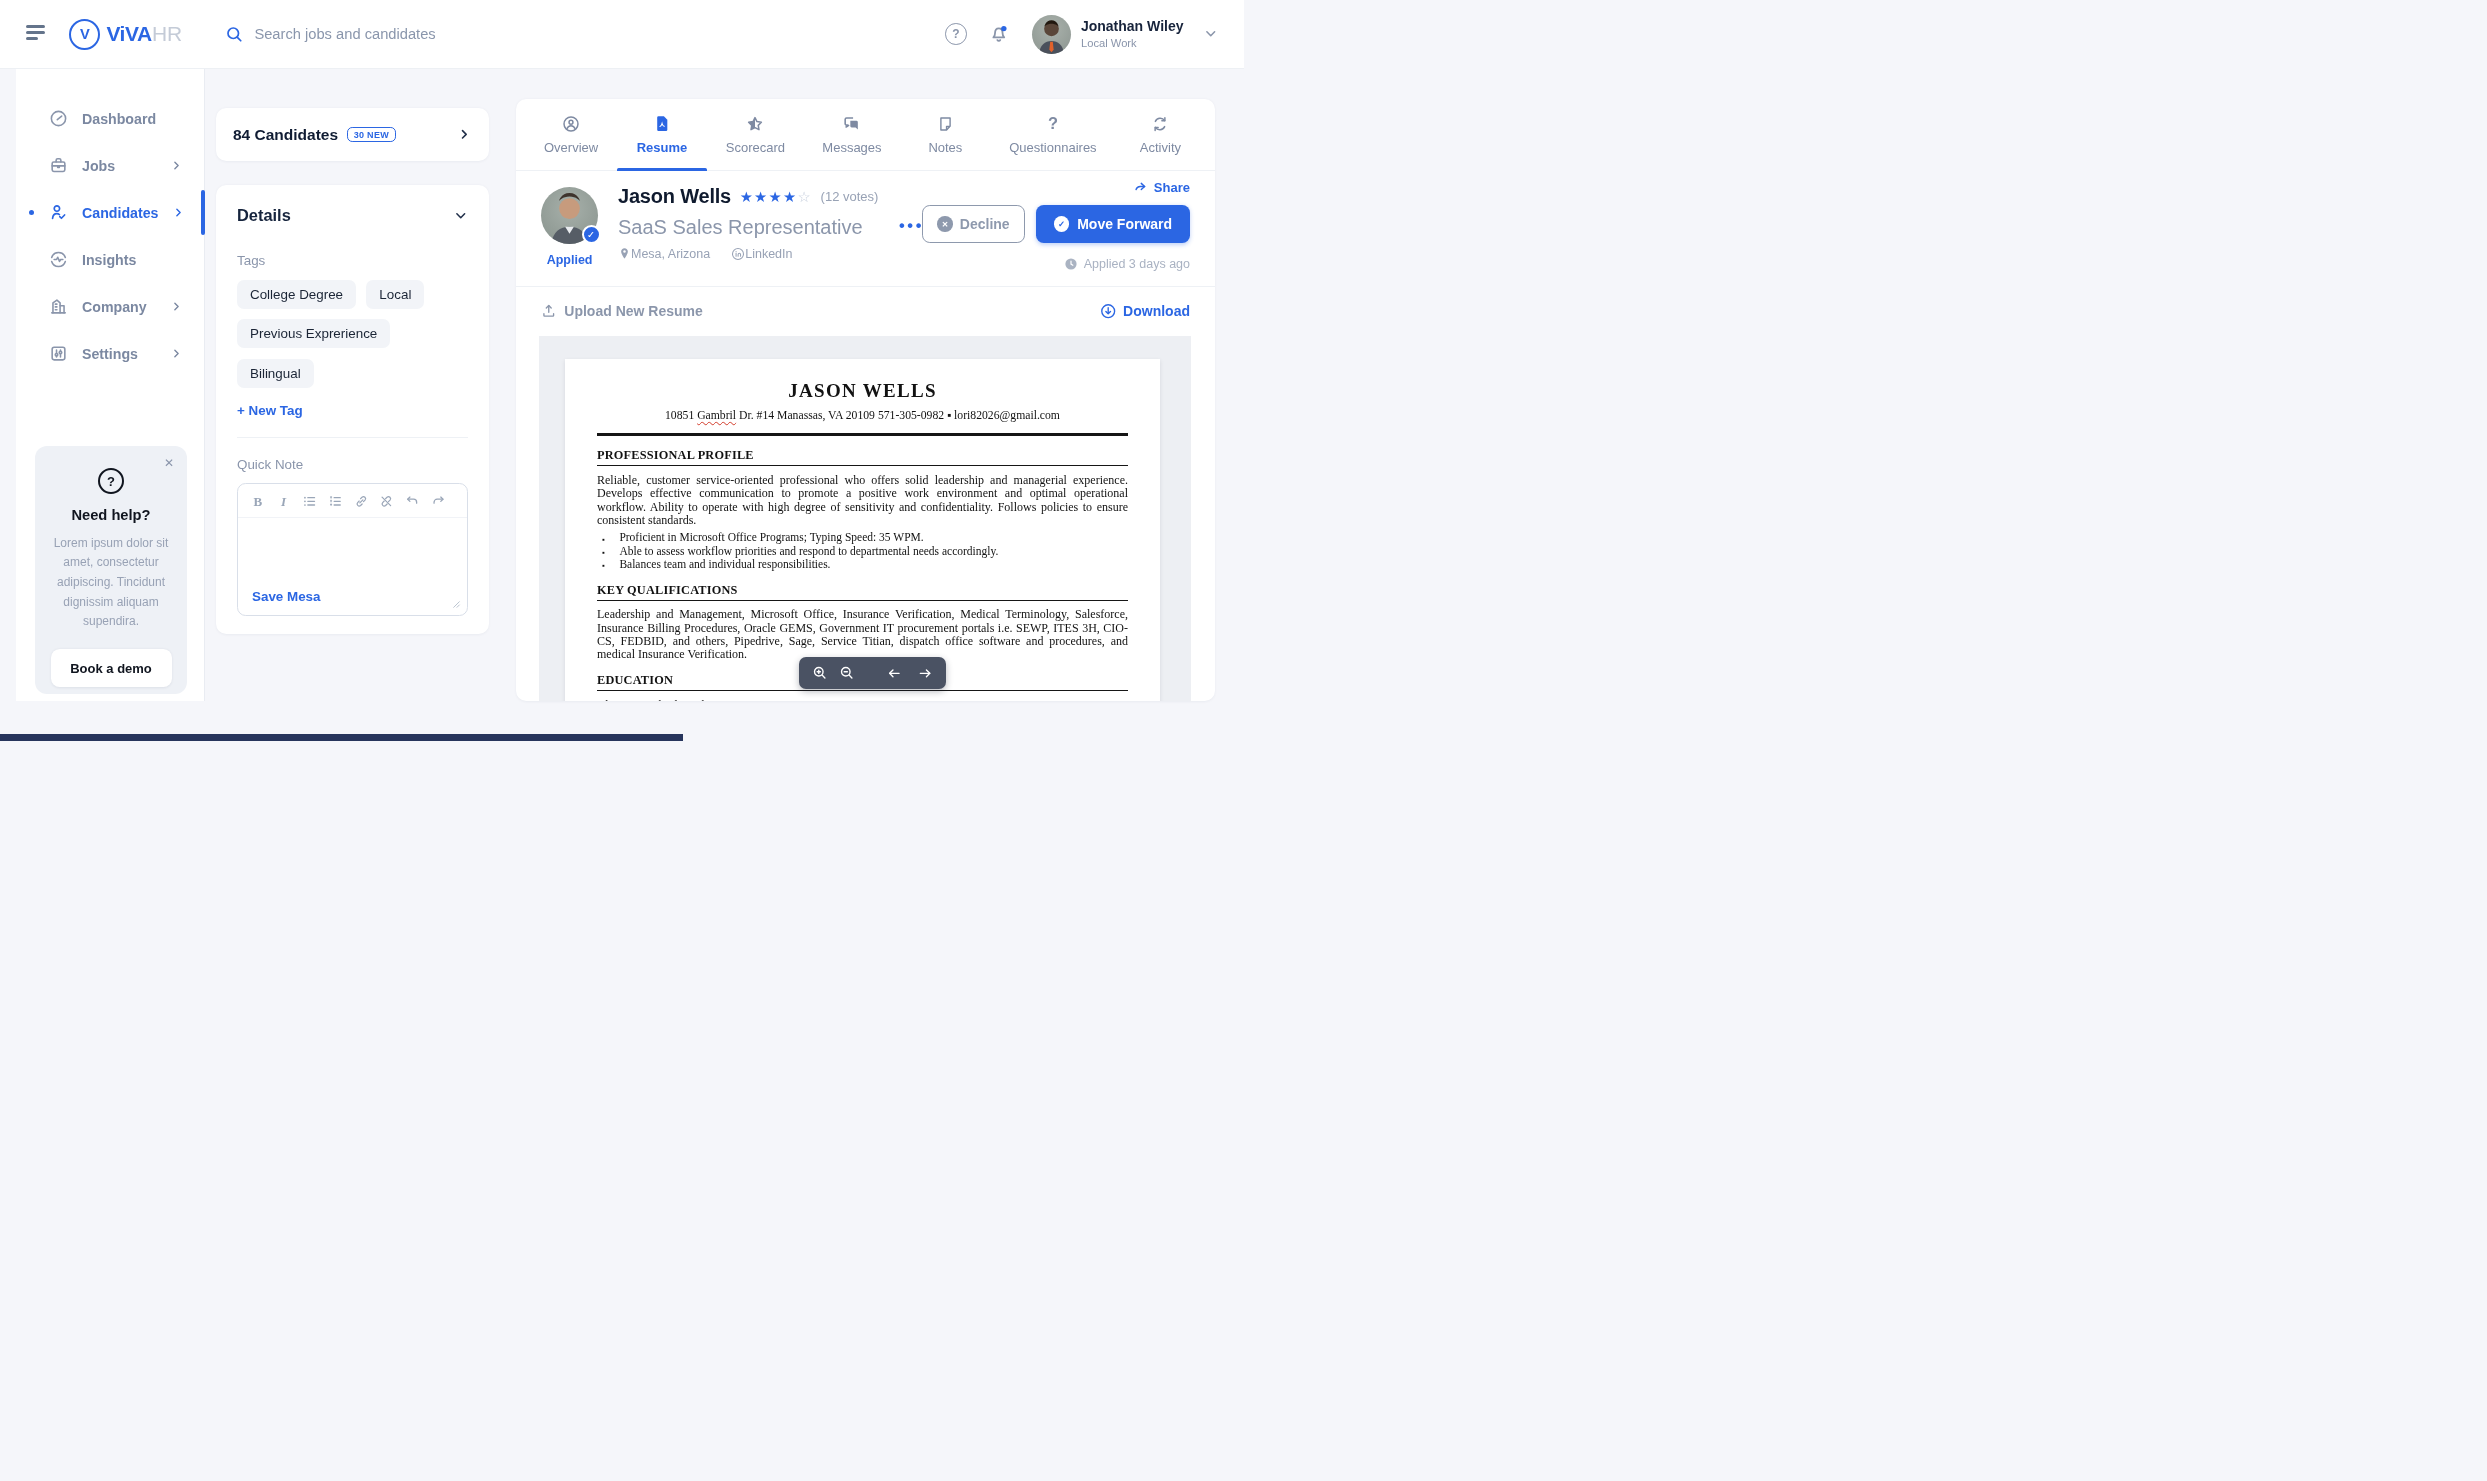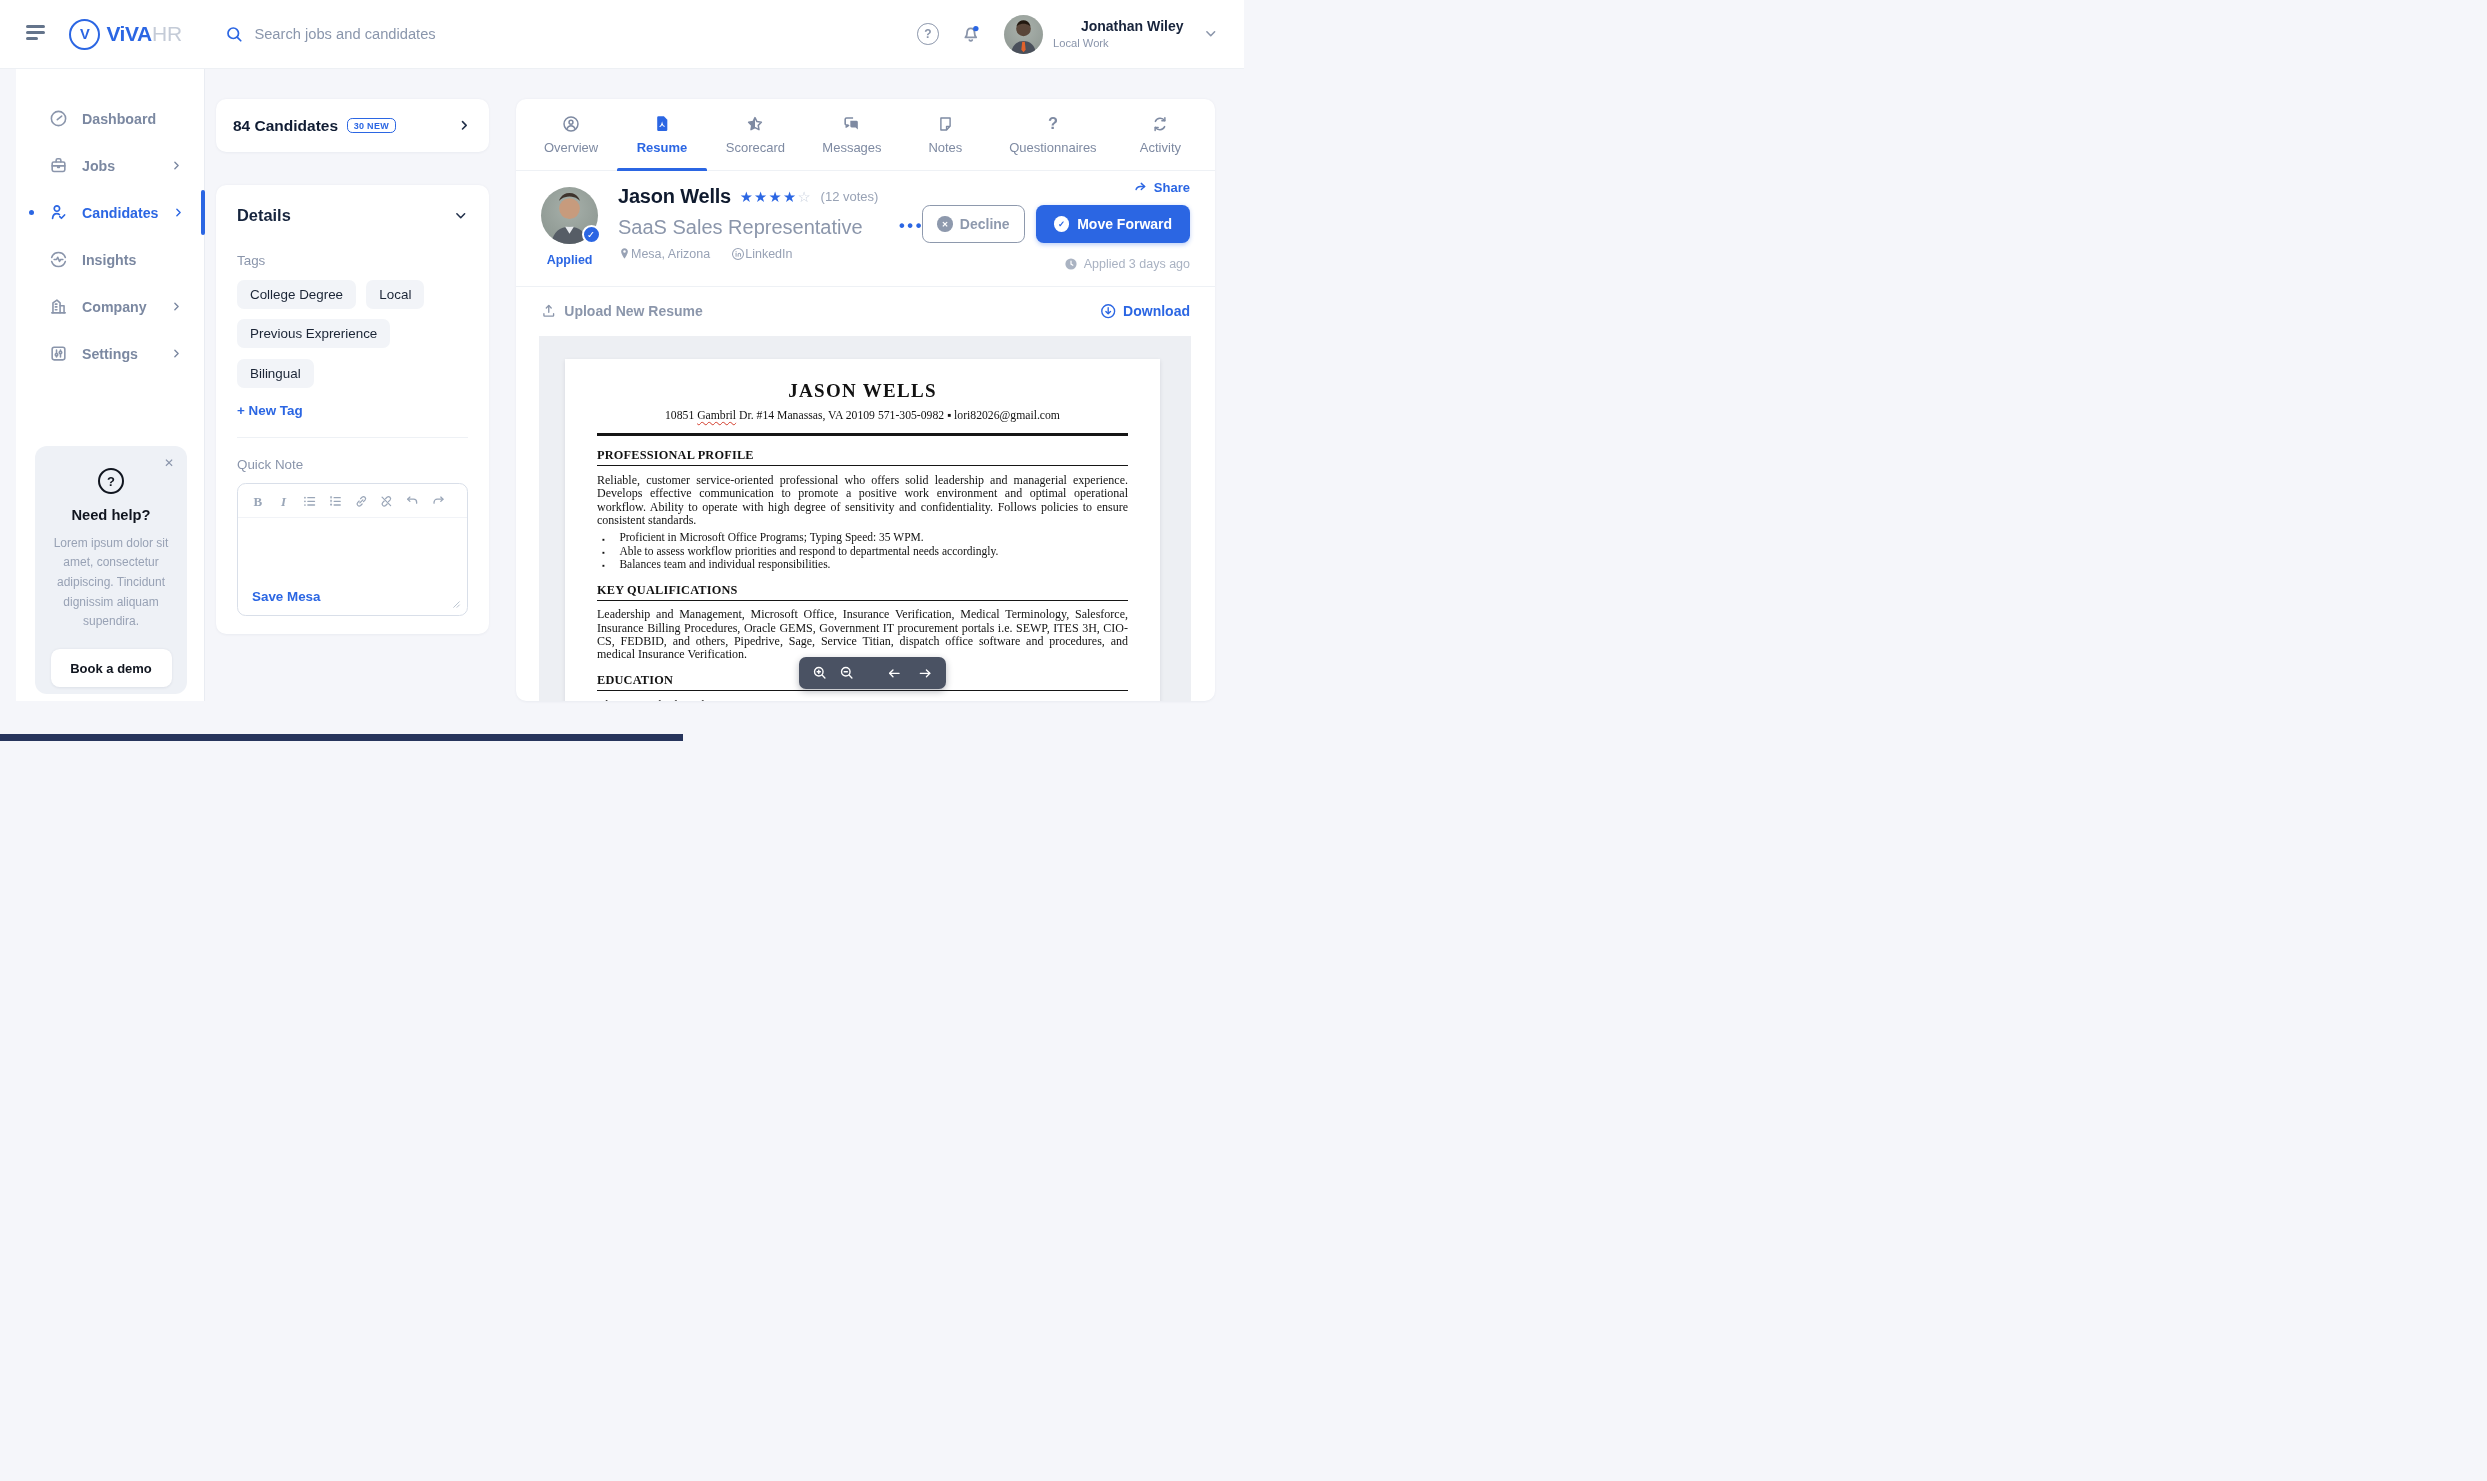--- a/index.html
+++ b/index.html
@@ -19,21 +19,21 @@
   .search { display:flex; align-items:center; margin-left:43px; gap:11.2px; }
   .search input { border:none; outline:none; font-size:14.7px; width:276px; color:#2a3a55; font-family:"Liberation Sans", sans-serif; background:transparent; }
   .search input::placeholder { color:#8a96ac; }
   .topbar-right { margin-left:auto; display:flex; align-items:center; margin-right:26px; }
   .icon-btn { color:#8a95aa; cursor:pointer; position:relative; }
   .help-circle { width:21.6px; height:21.6px; border:1.7px solid #8a95aa; border-radius:50%; display:flex; align-items:center; justify-content:center; font-size:12px; font-weight:700; }
   .bell-wrap { margin-left:21px; }
   .avatar { width:39px; height:39px; border-radius:50%; overflow:hidden; position:relative; flex:none; }
   .avatar.jw { margin-left:22.4px; background:radial-gradient(circle at 50% 35%, #aab2ac, #8b948f); }
   .user-meta { margin-left:10.3px; line-height:1.25; }
-  .user-name { font-size:14px; font-weight:700; color:#17233b;margin-left:28px; }
+  .user-name { font-size:14px; font-weight:700; color:#17233b; }
   .user-sub { font-size:11.2px; color:#8a95ab; }
   .chev-down { margin-left:19px; color:#8a95aa; }
 
   
   .sidebar { position:absolute; top:69px; left:16px; width:189px; height:632px; background:#fff; border-right:0.9px solid #e9ecf2; z-index:5; }
   .nav { padding-top:26px; }
   .nav-item { position:relative; height:47px; display:flex; align-items:center; padding:0 21px 0 33px; gap:14px; color:#7b88a1; cursor:pointer; }
   .nav-icon { width:19px; height:19px; color:#8a95ab; }
   .nav-label { font-size:14.2px; font-weight:600; }
   .nav-chevron { margin-left:auto; color:#7b88a1; }
@@ -44,21 +44,21 @@
 
   .help-card { position:absolute; left:19px; top:377px; width:152px; height:248px; background:#eef1f6; border-radius:12px; text-align:center; padding:19px 14px; }
   .help-close { position:absolute; top:10.3px; right:13px; font-size:12px; color:#8a95ab; cursor:pointer; }
   .help-qicon { width:26px; height:26px; border:2.1px solid #10151f; border-radius:50%; margin:3.4px auto 0; display:flex; align-items:center; justify-content:center; font-weight:800; font-size:13px; color:#10151f; }
   .help-title { margin-top:13px; font-size:14.7px; font-weight:800; color:#10151f; }
   .help-body { margin-top:10.3px; font-size:12px; line-height:1.64; color:#98a2b5; }
   .help-btn { margin:17px auto 0; width:121px; height:38px; background:#fff; border-radius:8.6px; display:flex; align-items:center; justify-content:center; font-size:13px; font-weight:800; color:#10151f; box-shadow:0 0.9px 2.6px rgba(25,39,70,.08); cursor:pointer; }
 
   
   .card { background:#fff; border-radius:10.3px; box-shadow:0 0.9px 2.6px rgba(25,39,70,.05); }
-  .card-candidates { position:absolute; left:216px; top:99px; width:273px; height:53px; display:flex; align-items:center; padding:0 17px; gap:8.6px; }
+  .card-candidates { position:absolute; left:216px; top:108px; width:273px; height:53px; display:flex; align-items:center; padding:0 17px; gap:8.6px; }
   .cc-title { font-size:15.5px; font-weight:800; color:#101c33; }
   .cc-badge { border:1.4px solid #2b66e3; color:#2b66e3; border-radius:5.2px; font-size:9px; font-weight:800; padding:1.7px 6px; letter-spacing:0.3px; }
   .cc-chev { margin-left:auto; color:#22304a; cursor:pointer; }
 
   .card-details { position:absolute; left:216px; top:185px; width:273px; height:449px; padding:21px; }
   .dt-head { display:flex; align-items:center; }
   .dt-title { font-size:16.4px; font-weight:800; color:#16243d; }
   .dt-chev { margin-left:auto; color:#22304a; cursor:pointer; }
   .dt-label { margin-top:28px; font-size:13.4px; color:#8a95ab; }
   .chips { margin-top:12px; display:flex; flex-wrap:wrap; gap:10.3px; }

